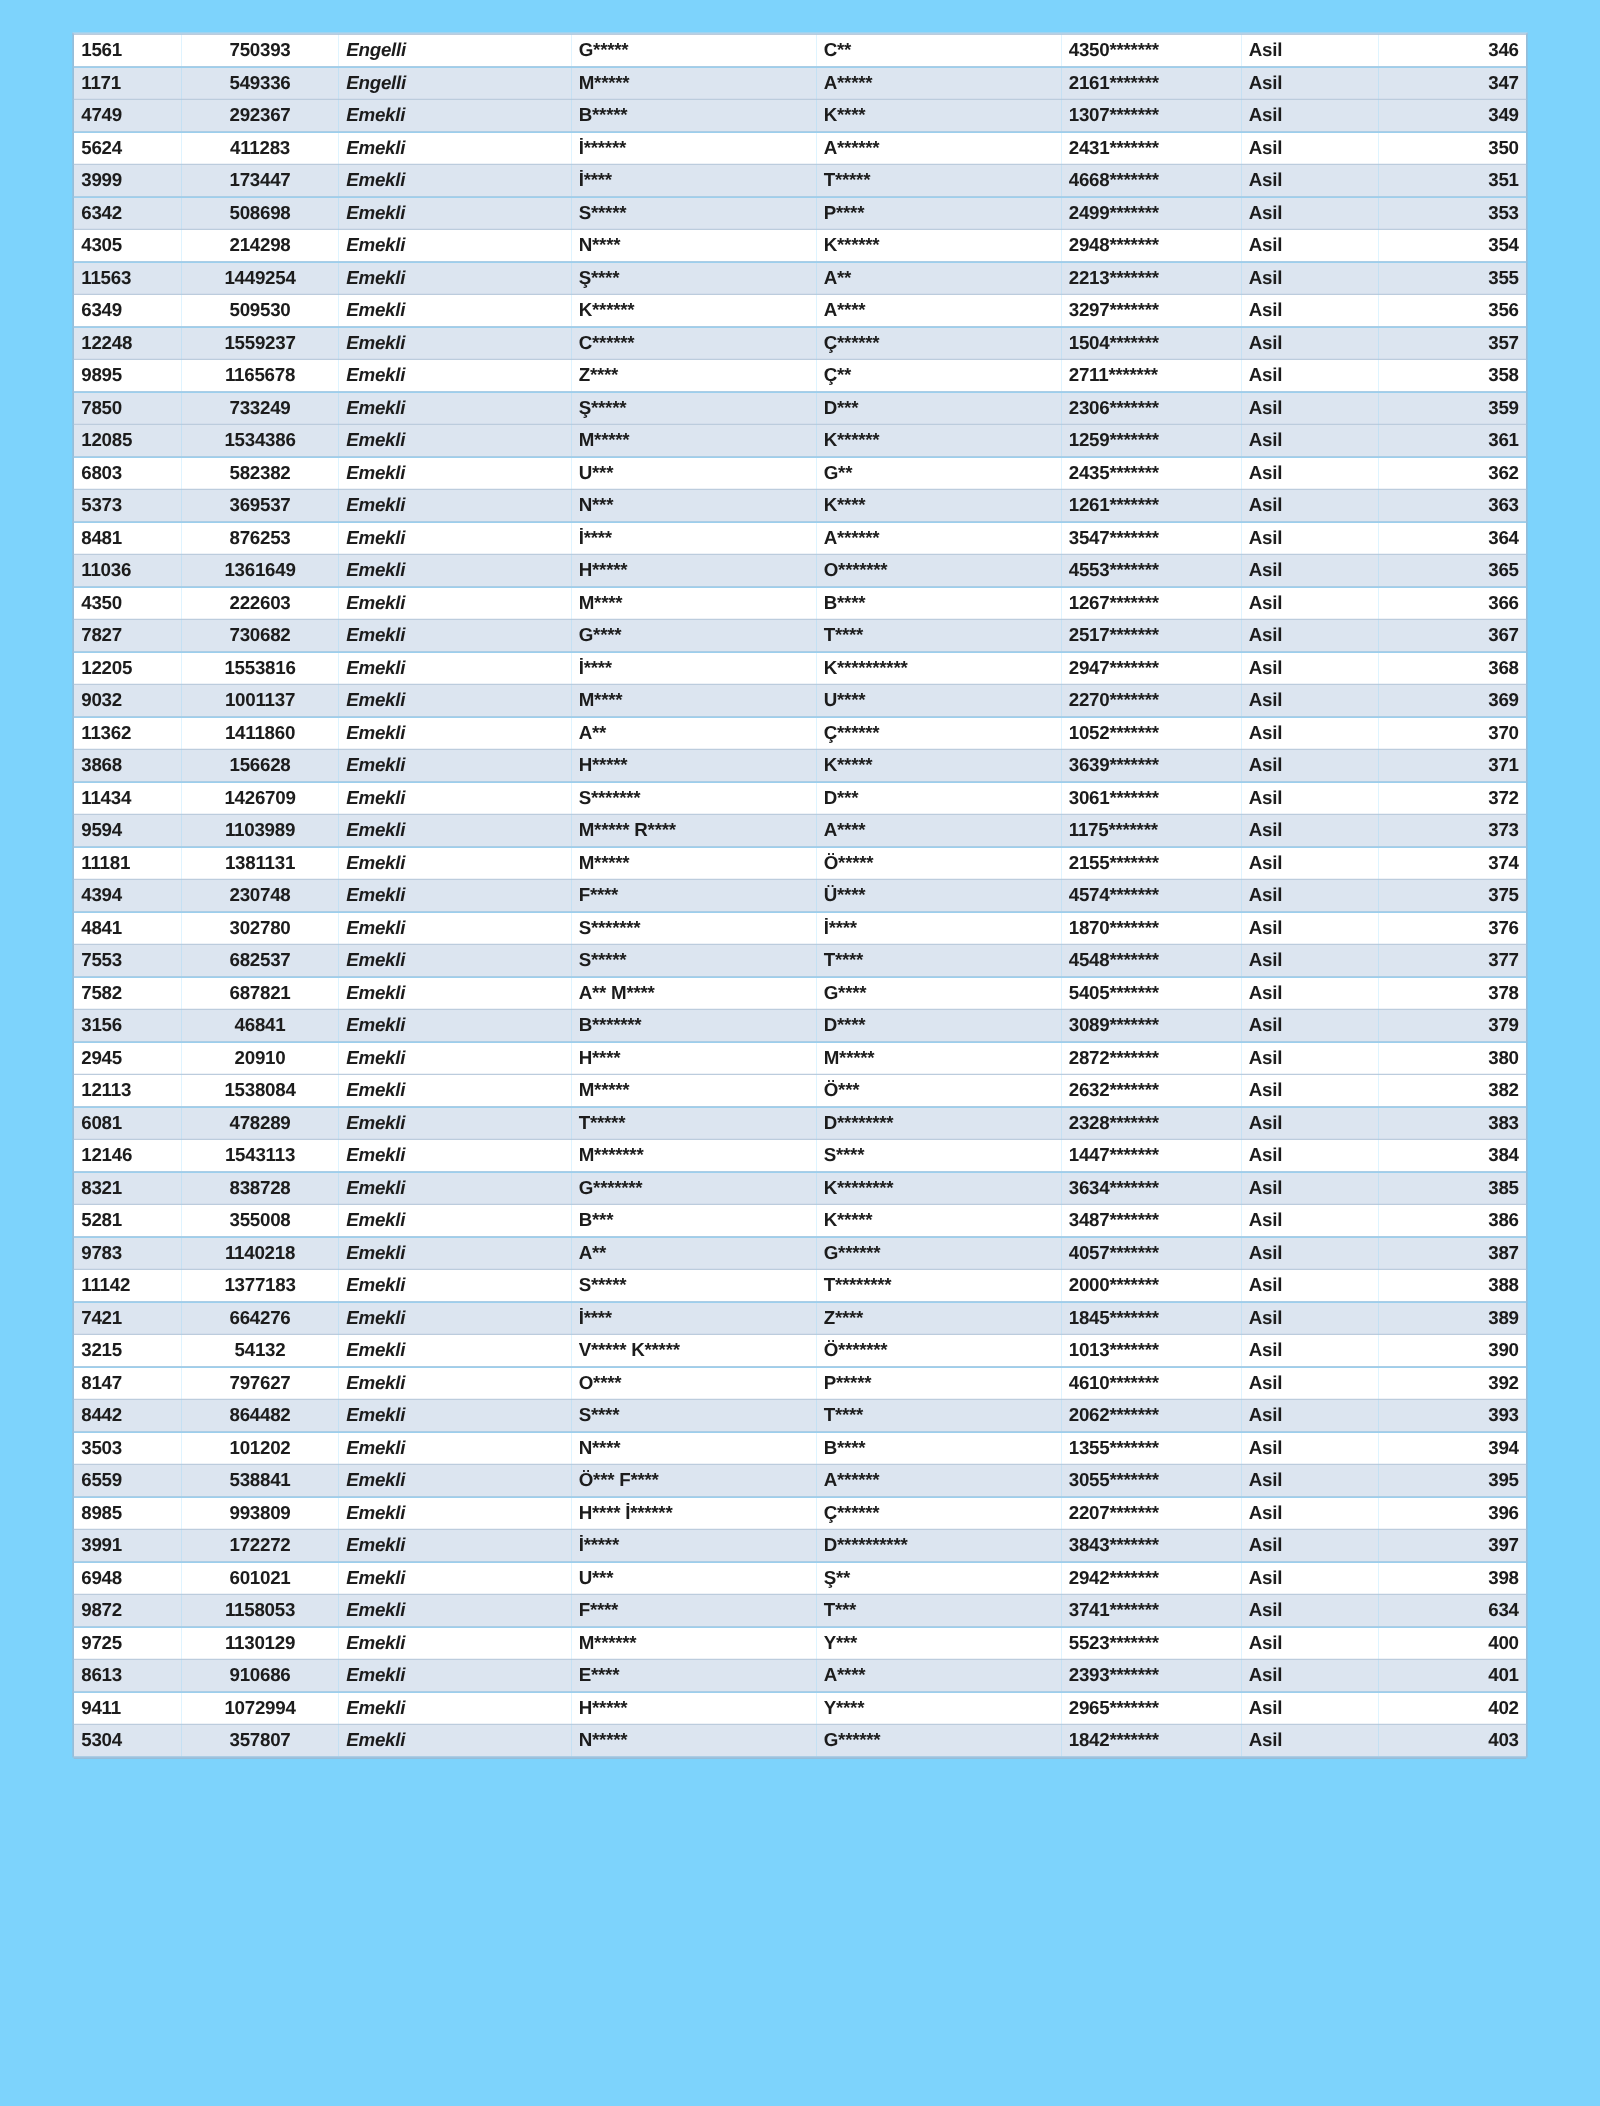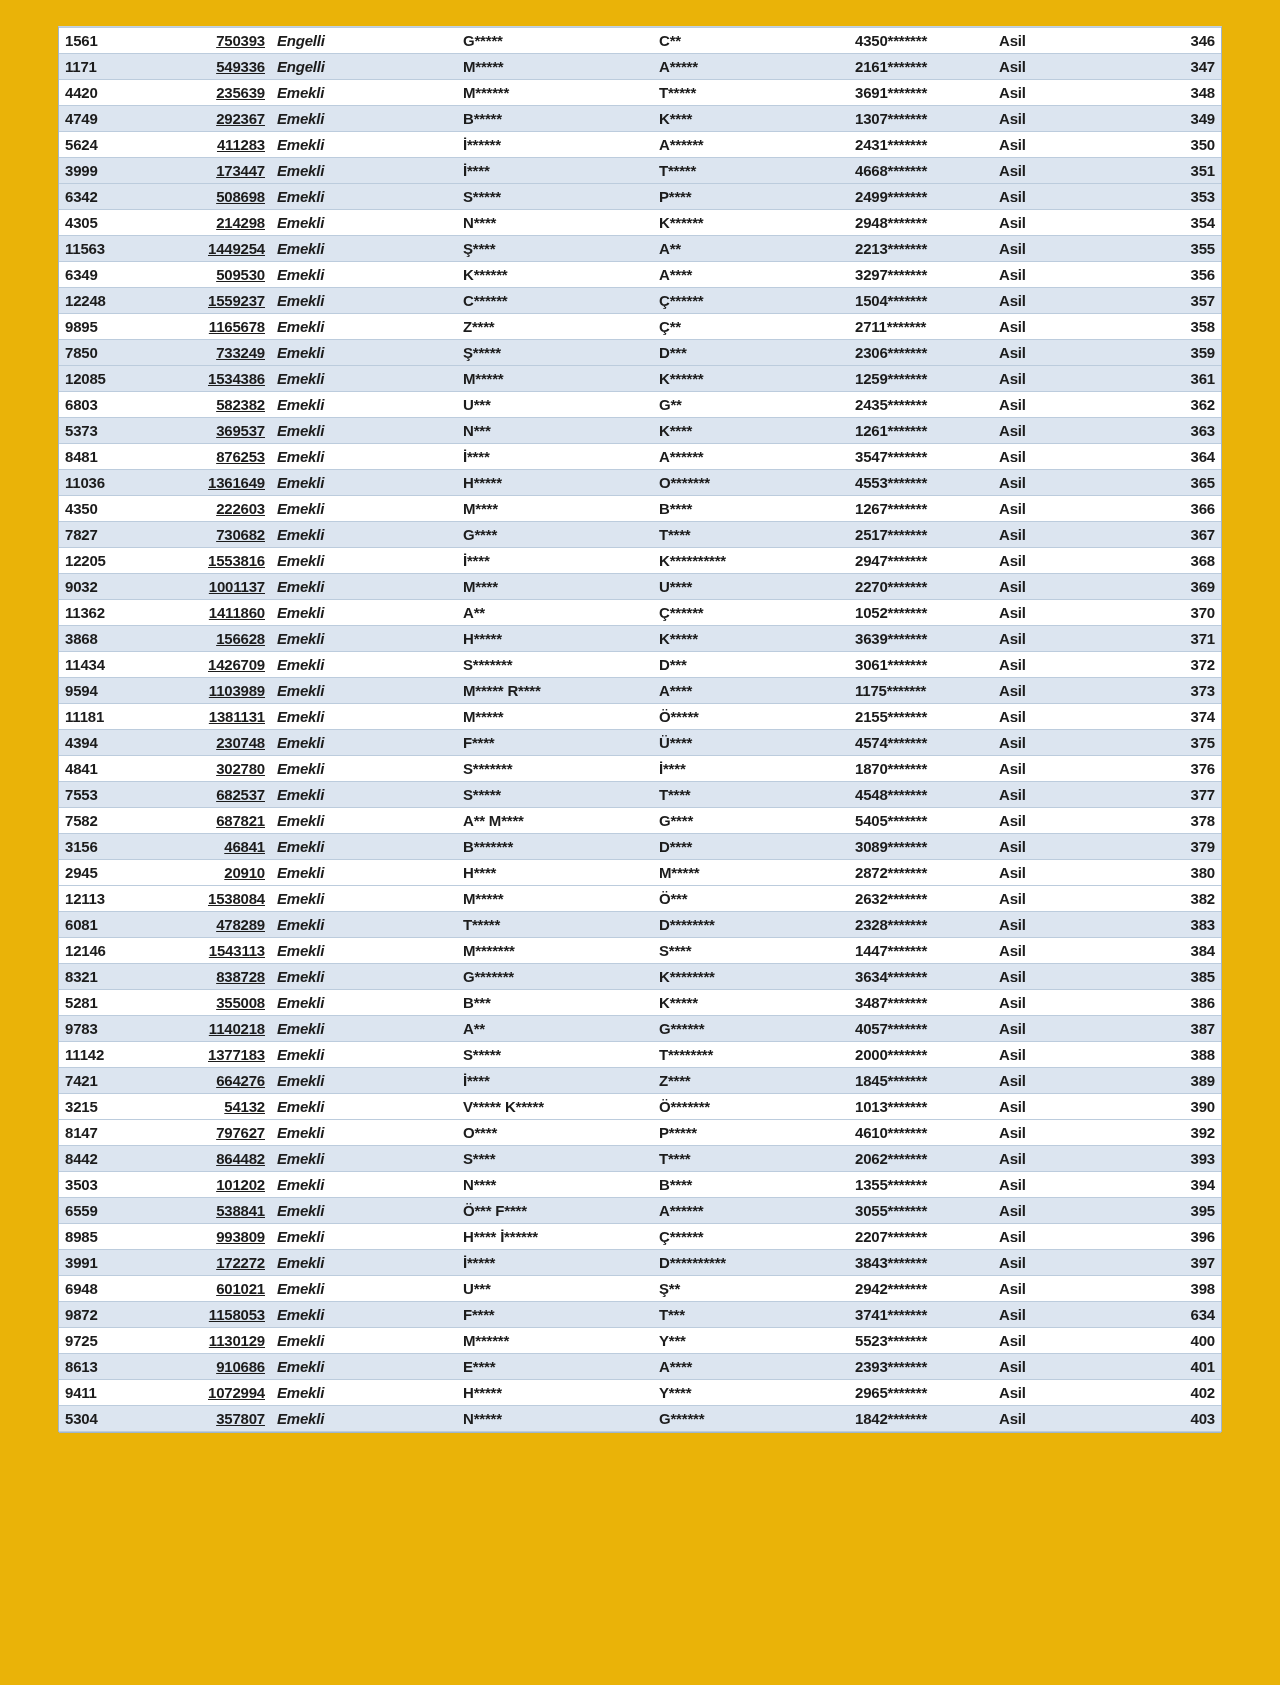--- a/index.html
+++ b/index.html
@@ -10,21 +10,21 @@
   body {
     width: 1280px;
     height: 1685px;
     font-family: "Liberation Sans", sans-serif;
     -webkit-font-smoothing: antialiased;
   }
   .page {
     position: relative;
     width: 1280px;
     height: 1685px;
-    background: #eab308;
+    background: #7dd3fc;
     box-sizing: border-box;
     padding: 26px 0 0 0;
   }
   .table-wrap {
     margin: 0 auto;
     width: 1162px;
     border-left: 1px solid #9fb6cd;
     border-right: 1px solid #9fb6cd;
     border-top: 1px solid #c3d3e3;
   }
@@ -55,21 +55,21 @@
   col.c-id      { width: 86px; }
   col.c-no      { width: 126px; }
   col.c-kontenjan { width: 186px; }
   col.c-ad      { width: 196px; }
   col.c-soyad   { width: 196px; }
   col.c-tc      { width: 144px; }
   col.c-durum   { width: 110px; }
   col.c-sira    { width: 118px; }
 
   td.c-id      { text-align: left; padding-left: 12px; }
-  td.c-no      { text-align: right; padding-left: 10px; text-decoration: underline; }
+  td.c-no      { text-align: center; padding-left: 10px; }
   td.c-kontenjan { text-align: left; padding-left: 14px; font-style: italic; }
   td.c-ad      { text-align: left; padding-left: 10px; }
   td.c-soyad   { text-align: left; padding-left: 10px; }
   td.c-tc      { text-align: left; padding-left: 4px; }
   td.c-durum   { text-align: left; padding-left: 10px; }
   td.c-sira    { text-align: right; padding-right: 14px; }
 
   .bottom-edge {
     width: 1162px;
     margin: 0 auto;
@@ -107,30 +107,20 @@
           <tr class="even">
             <td class="c-id">1171</td>
             <td class="c-no">549336</td>
             <td class="c-kontenjan">Engelli</td>
             <td class="c-ad">M*****</td>
             <td class="c-soyad">A*****</td>
             <td class="c-tc">2161*******</td>
             <td class="c-durum">Asil</td>
             <td class="c-sira">347</td>
           </tr>
-          <tr class="odd">
-            <td class="c-id">4420</td>
-            <td class="c-no">235639</td>
-            <td class="c-kontenjan">Emekli</td>
-            <td class="c-ad">M******</td>
-            <td class="c-soyad">T*****</td>
-            <td class="c-tc">3691*******</td>
-            <td class="c-durum">Asil</td>
-            <td class="c-sira">348</td>
-          </tr>
           <tr class="even">
             <td class="c-id">4749</td>
             <td class="c-no">292367</td>
             <td class="c-kontenjan">Emekli</td>
             <td class="c-ad">B*****</td>
             <td class="c-soyad">K****</td>
             <td class="c-tc">1307*******</td>
             <td class="c-durum">Asil</td>
             <td class="c-sira">349</td>
           </tr>

